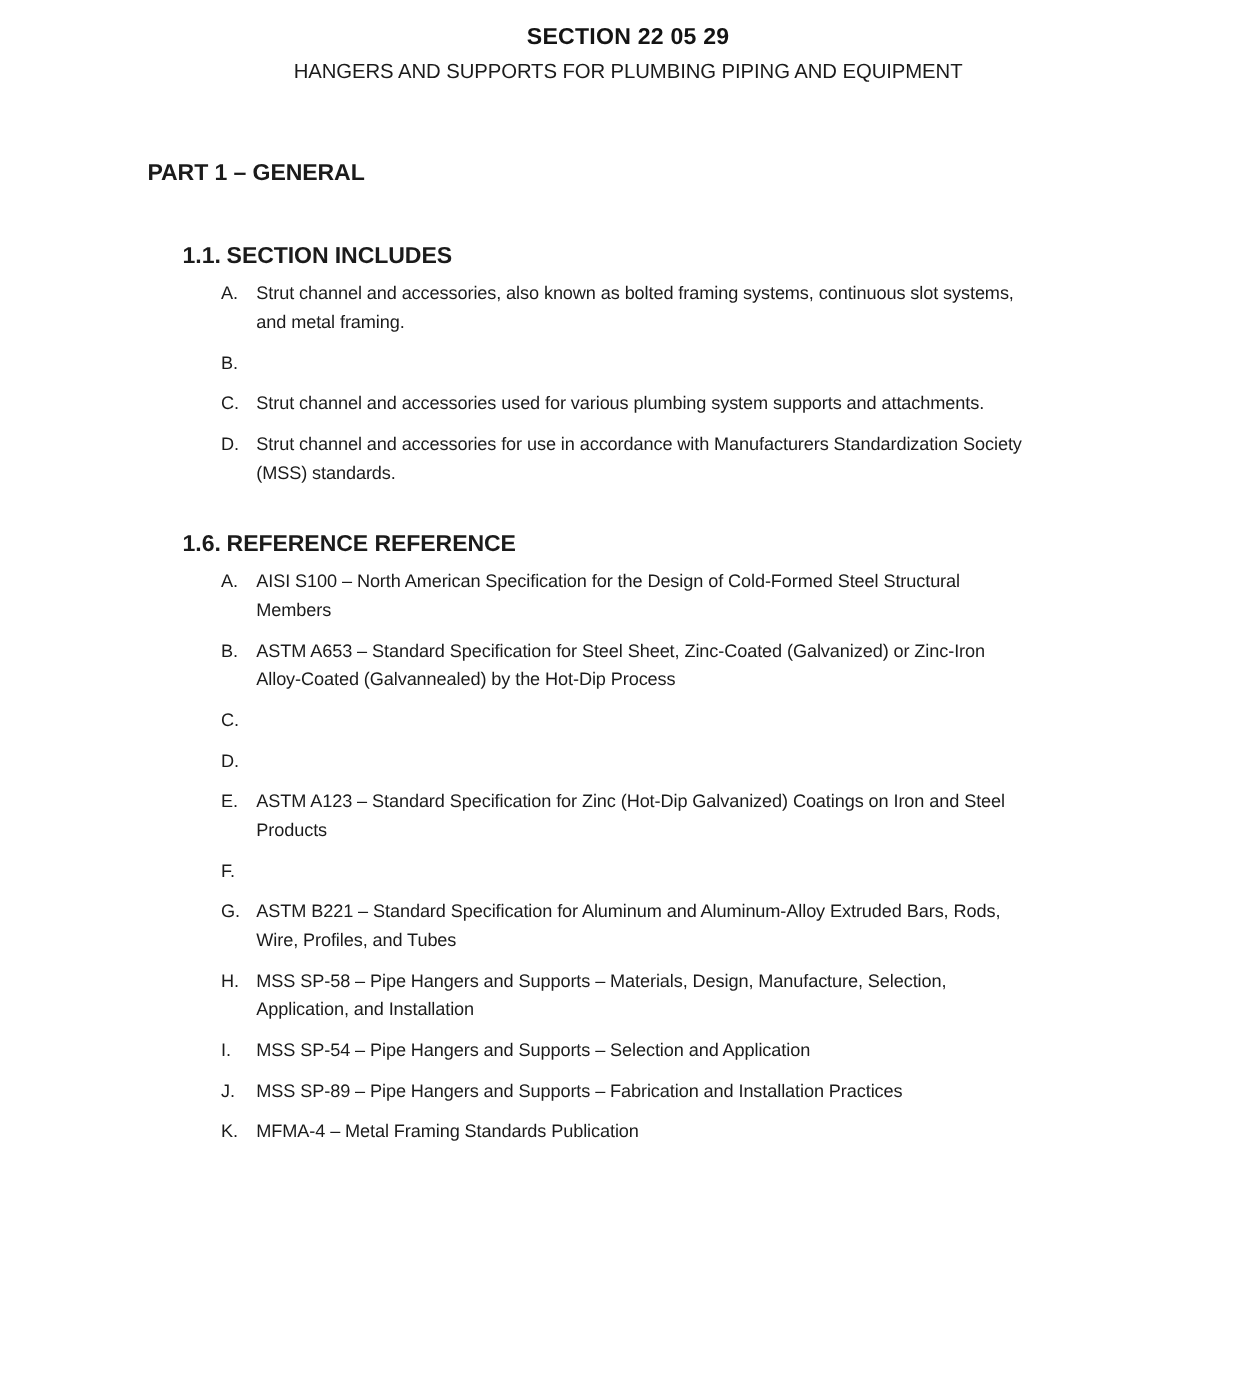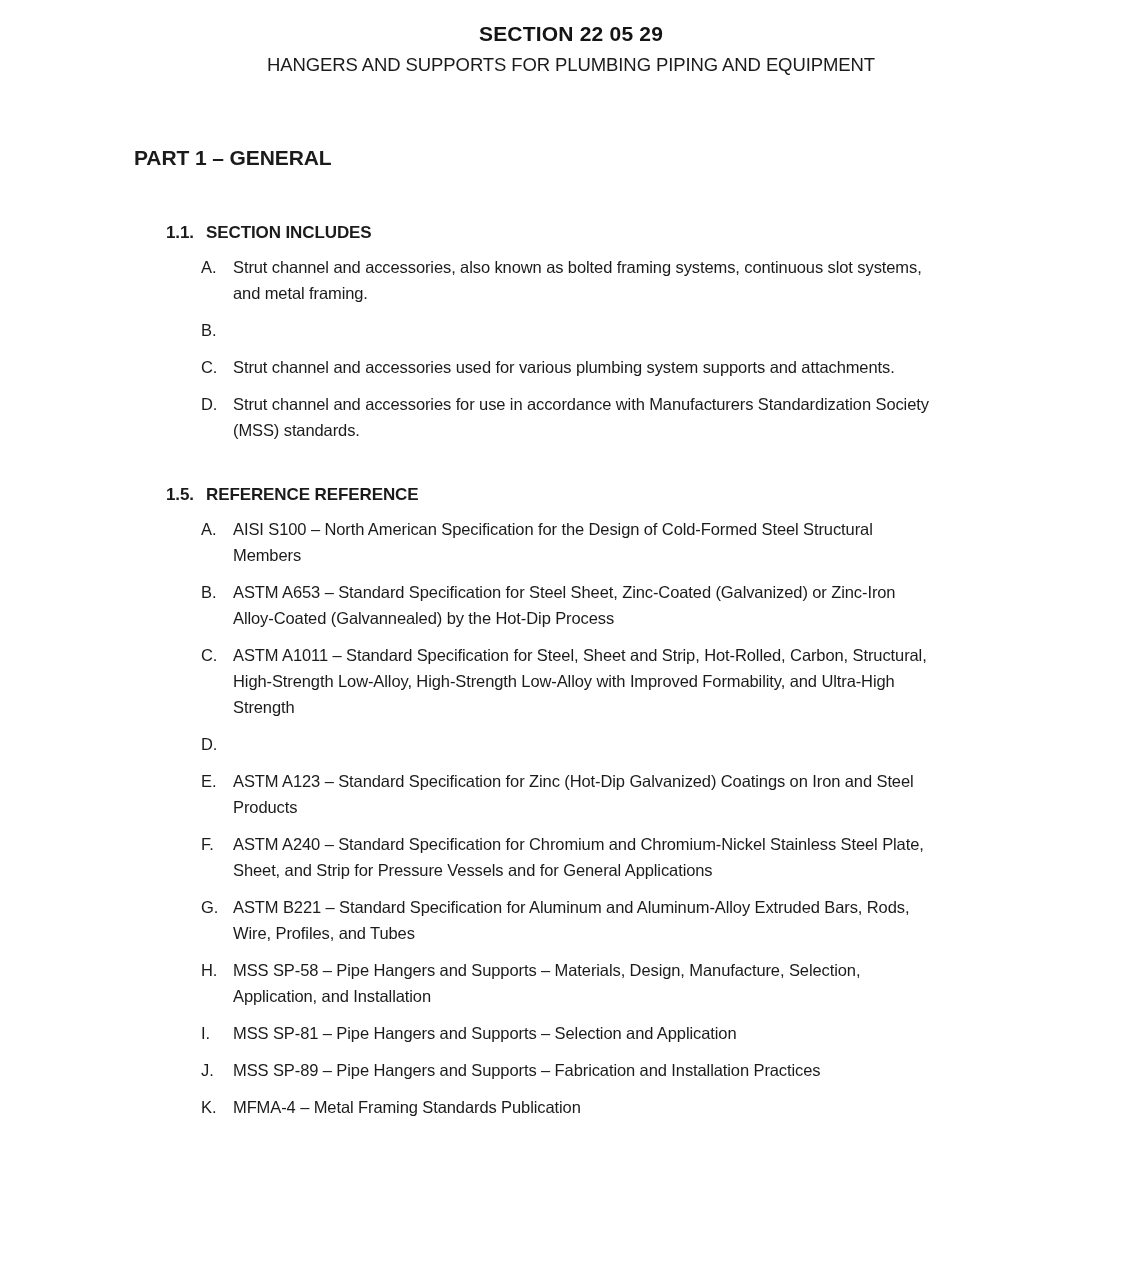--- a/index.html
+++ b/index.html
@@ -42,21 +42,21 @@
     letter-spacing: -0.1px;
   }
   .section {
     margin-left: 166px;
     margin-right: 60px;
   }
   .section.first { margin-top: 52px; }
   .section.second { margin-top: 40px; }
   .section-heading {
     display: flex;
-    font-size: 17px;
+    font-size: 21px;
     font-weight: 700;
     line-height: 24px;
     letter-spacing: -0.1px;
   }
   .sec-num { flex: 0 0 40px; }
   .items { margin-top: 9px; }
   .item {
     display: flex;
     margin-left: 35px;
     font-size: 16.5px;
@@ -96,58 +96,56 @@
       </div>
       <div class="item">
         <span class="letter">D.</span>
         <span class="item-text">Strut channel and accessories for use in accordance with Manufacturers Standardization Society (MSS) standards.</span>
       </div>
     </div>
   </div>
 
   <div class="section second">
     <div class="section-heading">
-      <span class="sec-num">1.5.</span>
+      <span class="sec-num">1.6.</span>
       <span class="sec-label">REFERENCE REFERENCE</span>
     </div>
     <div class="items">
       <div class="item">
         <span class="letter">A.</span>
         <span class="item-text">AISI S100 – North American Specification for the Design of Cold-Formed Steel Structural Members</span>
       </div>
       <div class="item">
         <span class="letter">B.</span>
         <span class="item-text">ASTM A653 – Standard Specification for Steel Sheet, Zinc-Coated (Galvanized) or Zinc-Iron Alloy-Coated (Galvannealed) by the Hot-Dip Process</span>
       </div>
       <div class="item">
         <span class="letter">C.</span>
-        <span class="item-text">ASTM A1011 – Standard Specification for Steel, Sheet and Strip, Hot-Rolled, Carbon, Structural, High-Strength Low-Alloy, High-Strength Low-Alloy with Improved Formability, and Ultra-High Strength</span>
       </div>
       <div class="item">
         <span class="letter">D.</span>
       </div>
       <div class="item">
         <span class="letter">E.</span>
         <span class="item-text">ASTM A123 – Standard Specification for Zinc (Hot-Dip Galvanized) Coatings on Iron and Steel Products</span>
       </div>
       <div class="item">
         <span class="letter">F.</span>
-        <span class="item-text">ASTM A240 – Standard Specification for Chromium and Chromium-Nickel Stainless Steel Plate, Sheet, and Strip for Pressure Vessels and for General Applications</span>
       </div>
       <div class="item">
         <span class="letter">G.</span>
         <span class="item-text">ASTM B221 – Standard Specification for Aluminum and Aluminum-Alloy Extruded Bars, Rods, Wire, Profiles, and Tubes</span>
       </div>
       <div class="item">
         <span class="letter">H.</span>
         <span class="item-text">MSS SP-58 – Pipe Hangers and Supports – Materials, Design, Manufacture, Selection, Application, and Installation</span>
       </div>
       <div class="item">
         <span class="letter">I.</span>
-        <span class="item-text">MSS SP-81 – Pipe Hangers and Supports – Selection and Application</span>
+        <span class="item-text">MSS SP-54 – Pipe Hangers and Supports – Selection and Application</span>
       </div>
       <div class="item">
         <span class="letter">J.</span>
         <span class="item-text">MSS SP-89 – Pipe Hangers and Supports – Fabrication and Installation Practices</span>
       </div>
       <div class="item">
         <span class="letter">K.</span>
         <span class="item-text">MFMA-4 – Metal Framing Standards Publication</span>
       </div>
     </div>

